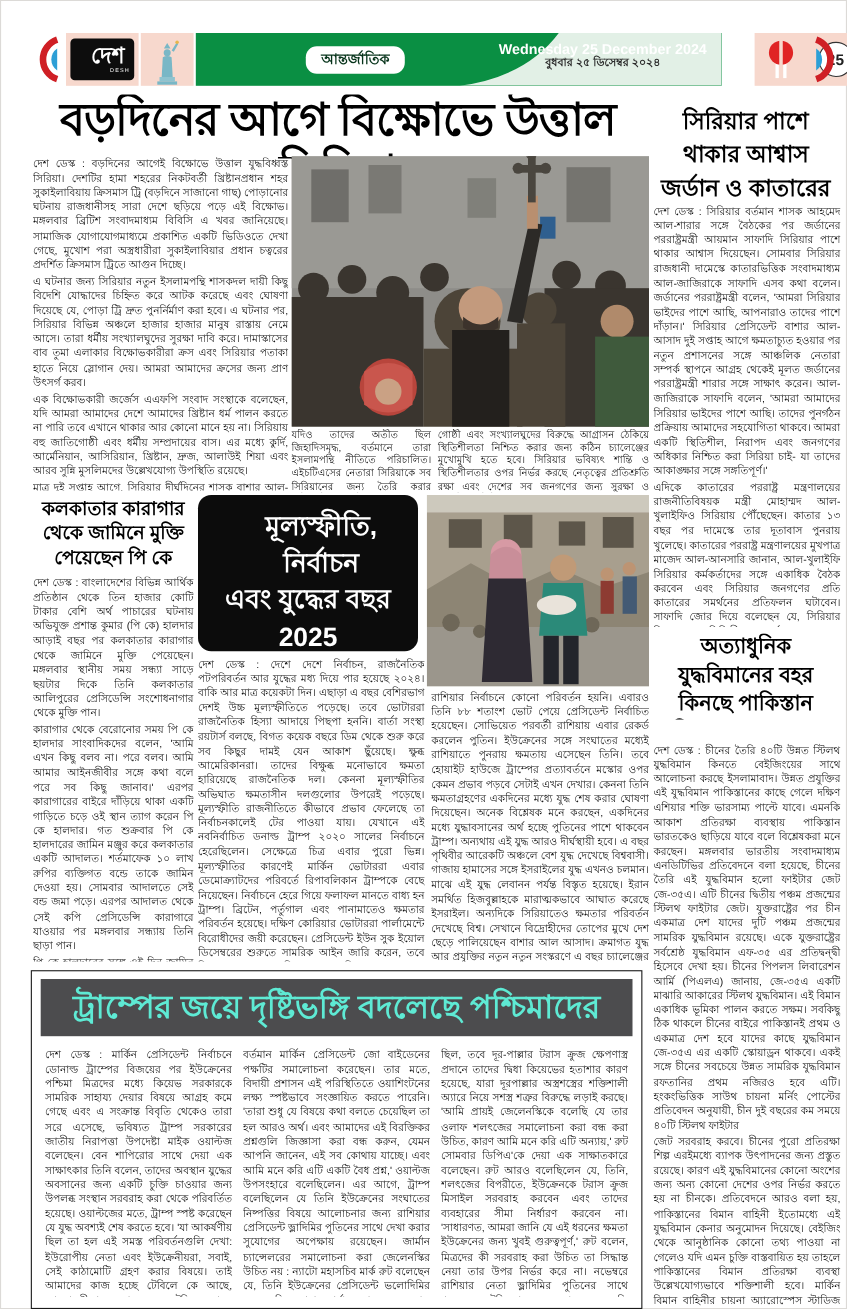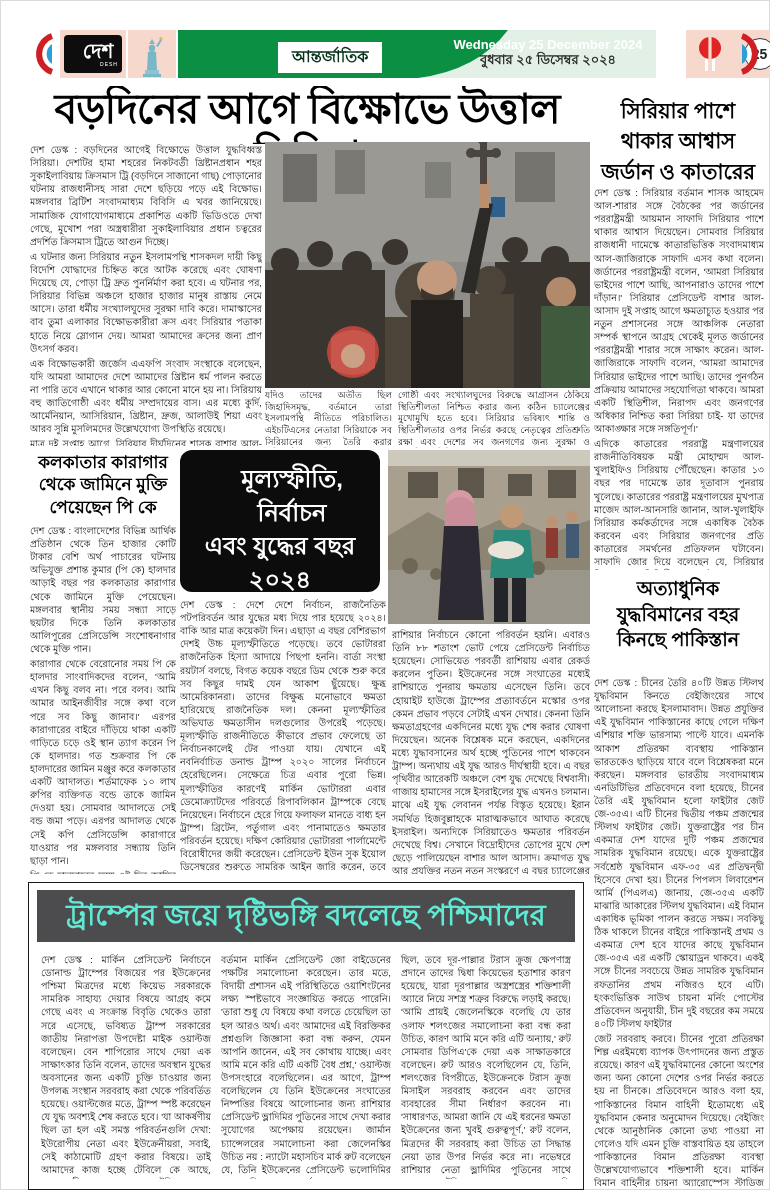--- a/index.html
+++ b/index.html
@@ -5,24 +5,24 @@
   html,body{margin:0;padding:0;background:#e9e7e4;}
   #page{position:relative;width:770px;height:1190px;background:#ffffff;margin:0 auto;
         font-family:"Liberation Sans","DejaVu Sans",sans-serif;color:#1a1a1a;overflow:hidden;
         box-shadow:inset 0 0 0 1px #dcdad7;}
   .abs{position:absolute;}
   .body-text{font-size:9.5px;line-height:1.38;text-align:justify;color:#141414;overflow:hidden;}
   .body-text p{margin:0 0 2px 0;}
   .headline{font-weight:700;color:#000;}
   
   .pinkbox{background:#f7d8cd;}
-  .section-pill{background:#ffffff;border-radius:0;padding:2px 14px;font-weight:700;
-                font-size:16px;color:#06331a;}
+  .section-pill{background:#ffffff;border-radius:10px;padding:2px 14px;font-weight:700;
+                font-size:13px;color:#06331a;}
   .date-en{font-weight:700;font-size:13px;color:#ffffff;line-height:1.1;}
-  .date-bn{font-weight:700;font-size:13px;color:#2b2b2b;line-height:1.2;}
+  .date-bn{font-weight:700;font-size:10px;color:#2b2b2b;line-height:1.2;}
   .page-circle{width:30px;height:30px;border:1.6px solid #333;border-radius:50%;background:#fff;
                display:flex;align-items:center;justify-content:center;font-weight:700;font-size:14px;color:#222;}
   .desh-logo{background:#0d0d0d;color:#fff;border-radius:4px;width:58px;height:38px;
              display:flex;align-items:center;justify-content:center;flex-direction:column;}
   .desh-logo .bn{font-size:20px;font-weight:700;line-height:1;margin-left:10px;}
   .desh-logo .en{font-size:5px;letter-spacing:1px;align-self:flex-end;margin-right:4px;}
   
   .main-headline{font-size:41px;line-height:1.15;text-align:center;letter-spacing:-1px;}
   .sub-headline{font-size:21px;line-height:1.45;text-align:center;}
   .black-box{background:#0c0c0c;border-radius:12px;color:#fff;text-align:center;}
@@ -171,21 +171,21 @@
   <div class="abs headline" style="left:28px;top:452px;width:150px;height:68px;font-size:17px;line-height:1.32;text-align:center;overflow:hidden;">কলকাতার কারাগার থেকে জামিনে মুক্তি পেয়েছেন পি কে হালদার</div>
   <div class="abs body-text" style="left:30px;top:524px;width:146px;height:350px;">
     <p>দেশ ডেস্ক : বাংলাদেশের বিভিন্ন আর্থিক প্রতিষ্ঠান থেকে তিন হাজার কোটি টাকার বেশি অর্থ পাচারের ঘটনায় অভিযুক্ত প্রশান্ত কুমার (পি কে) হালদার আড়াই বছর পর কলকাতার কারাগার থেকে জামিনে মুক্তি পেয়েছেন। মঙ্গলবার স্থানীয় সময় সন্ধ্যা সাড়ে ছয়টার দিকে তিনি কলকাতার আলিপুরের প্রেসিডেন্সি সংশোধনাগার থেকে মুক্তি পান।</p>
     <p>কারাগার থেকে বেরোনোর সময় পি কে হালদার সাংবাদিকদের বলেন, 'আমি এখন কিছু বলব না। পরে বলব। আমি আমার আইনজীবীর সঙ্গে কথা বলে পরে সব কিছু জানাব।' এরপর কারাগারের বাইরে দাঁড়িয়ে থাকা একটি গাড়িতে চড়ে ওই স্থান ত্যাগ করেন পি কে হালদার। গত শুক্রবার পি কে হালদারের জামিন মঞ্জুর করে কলকাতার একটি আদালত। শর্তমাফেক ১০ লাখ রুপির ব্যক্তিগত বন্ডে তাকে জামিন দেওয়া হয়। সোমবার আদালতে সেই বন্ড জমা পড়ে। এরপর আদালত থেকে সেই কপি প্রেসিডেন্সি কারাগারে যাওয়ার পর মঙ্গলবার সন্ধ্যায় তিনি ছাড়া পান।</p>
     <p>পি কে হালদারের সঙ্গে ওই দিন জামিন পান তার দুই সহযোগী স্বপন মিস্ত্রি ওরফে স্বপন মিত্র এবং উত্তম মিস্ত্রি ওরফে উত্তম মৈত্র। মঙ্গলবার সন্ধ্যায় পি কে হালদারের সঙ্গে কারাগার থেকে মুক্তি পান উত্তম মৈত্র। তবে নথি ও বন্ডসংক্রান্ত জটিলতা থাকায় স্বপন মৈত্র কারাগার থেকে মুক্তি পাননি। এই মামলার পরবর্তী শুনানি আগামী ৯ জানুয়ারি। বাংলাদেশের চারটি আর্থিক প্রতিষ্ঠান থেকে পি কে হালদার নামে-বেনামে সাড়ে তিন হাজার কোটি টাকা বের করে নিয়ে দেশ ছেড়ে পালিয়ে যান। ২০২২ সালের মে মাসে পশ্চিমবঙ্গের রাজারহাটের একটি হোটেল থেকে পি কে হালদারকে গ্রেপ্তার করে ভারতে আর্থিক দুর্নীতি বিষয়ে তদন্তকারী সংস্থা</p>
   </div>
 
   <div class="abs black-box" style="left:180px;top:450px;width:200px;height:142px;">
     <div class="t" style="padding-top:12px;line-height:1.4;margin-left:24px;">মূল্যস্ফীতি, নির্বাচন</div>
     <div class="t" style="padding-top:0;line-height:1.4;">এবং যুদ্ধের বছর</div>
-    <div class="t" style="padding-top:0;line-height:1.4;">২০২৪</div>
+    <div class="t" style="padding-top:0;line-height:1.4;">2025</div>
   </div>
 
   <div class="abs" style="left:388px;top:450px;width:202px;height:174px;">
     <svg width="202" height="174" viewBox="0 0 202 174">
       <rect width="202" height="174" fill="#b9b2a4"></rect>
       <rect x="0" y="0" width="202" height="16" fill="#cdc9bd"></rect>
       <rect x="0" y="16" width="202" height="70" fill="#a89f8e"></rect>
       <g fill="#5d564a">
         <rect x="20" y="22" width="30" height="26"></rect>
           <rect x="70" y="18" width="26" height="30"></rect>

